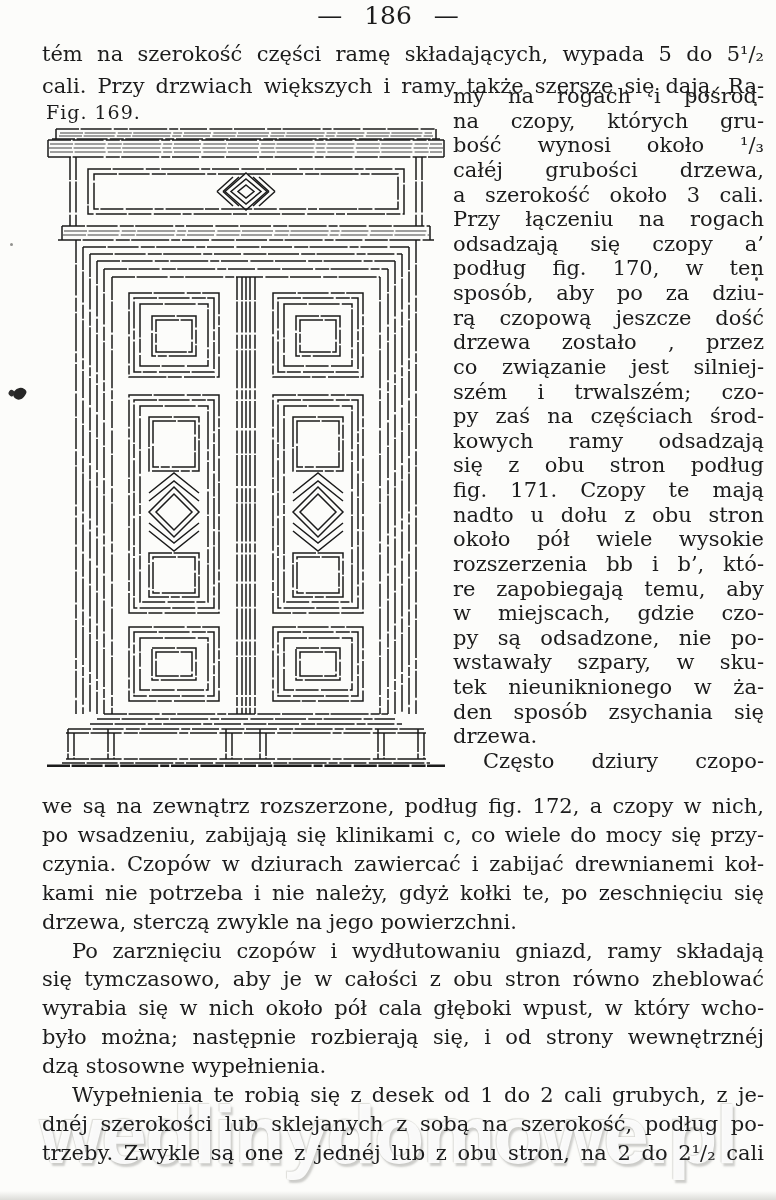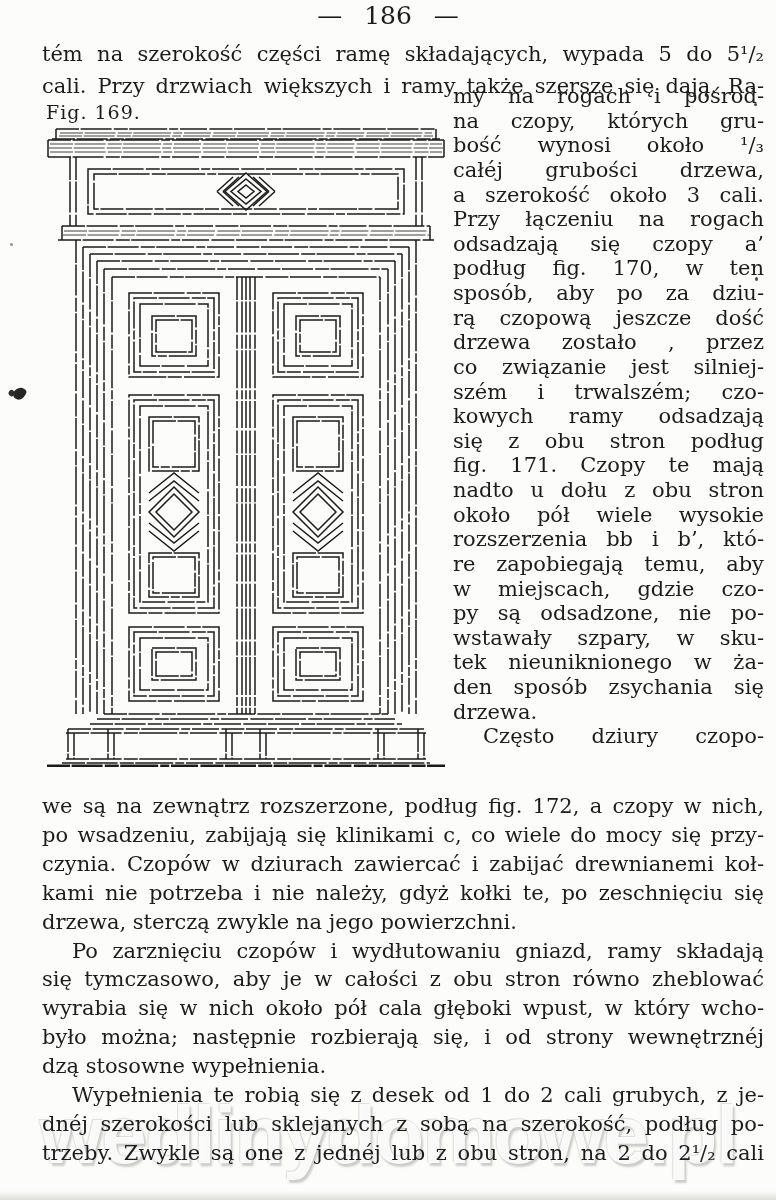--- a/index.html
+++ b/index.html
@@ -136,20 +136,21 @@
       <div class="tl j">całéj grubości drzewa,</div>
       <div class="tl j">a szerokość około 3 cali.</div>
       <div class="tl j">Przy łączeniu na rogach</div>
       <div class="tl j">odsadzają się czopy a’</div>
       <div class="tl j">podług fig. 170, w ten</div>
       <div class="tl j">sposób, aby po za dziu-</div>
       <div class="tl j">rą czopową jeszcze dość</div>
       <div class="tl j">drzewa zostało , przez</div>
       <div class="tl j">co związanie jest silniej-</div>
       <div class="tl j">szém i trwalszém; czo-</div>
+      <div class="tl j">py zaś na częściach środ-</div>
       <div class="tl j">kowych ramy odsadzają</div>
       <div class="tl j">się z obu stron podług</div>
       <div class="tl j">fig. 171.  Czopy te mają</div>
       <div class="tl j">nadto u dołu z obu stron</div>
       <div class="tl j">około pół wiele wysokie</div>
       <div class="tl j">rozszerzenia bb i b’, któ-</div>
       <div class="tl j">re zapobiegają temu, aby</div>
       <div class="tl j">w miejscach, gdzie czo-</div>
       <div class="tl j">py są odsadzone, nie po-</div>
       <div class="tl j">wstawały szpary, w sku-</div>

